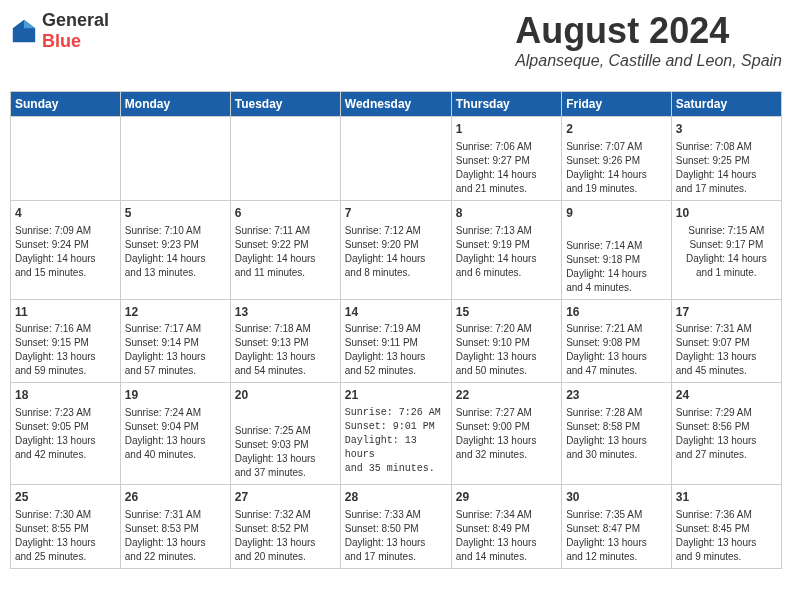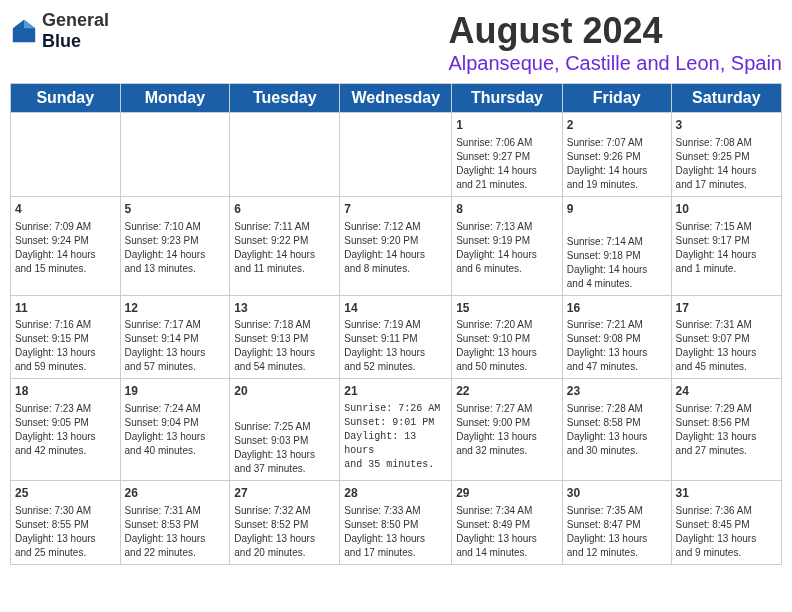--- a/index.html
+++ b/index.html
@@ -7,60 +7,61 @@
       font-family: Arial, sans-serif;
       background: #fff;
       width: 792px;
       min-height: 612px;
       padding: 10px;
     }
     .header {
       display: flex;
       justify-content: space-between;
       align-items: flex-start;
-      margin-bottom: 8px;
+      margin-bottom: 21px;
     }
     .logo {
       display: flex;
       align-items: center;
       gap: 4px;
     }
     .logo-text {
       font-size: 18px;
       font-weight: bold;
     }
     .logo-general { color: #333; }
-    .logo-blue { color: #0f172a; }
+    .logo-blue { color: #ef4444; }
     .logo-icon {
       width: 28px;
       height: 28px;
     }
     .title-block {
       text-align: left;
     }
     .month-year {
       font-size: 36px;
       font-weight: bold;
       color: #333;
     }
     .location {
-      font-size: 20px;
-      color: #6d28d9;
+      font-size: 16px;
+      color: #404040;
+      font-style: italic;
     }
     table {
       width: 100%;
       border-collapse: collapse;
       font-size: 11px;
     }
     th {
       background-color: #1a5fa8;
       color: #fff;
       padding: 5px 4px;
-      text-align: center;
-      font-size: 16px;
+      text-align: left;
+      font-size: 12px;
       border: 1px solid #ccc;
     }
     td {
       border: 1px solid #ccc;
       vertical-align: top;
       padding: 4px;
       height: 80px;
       width: 113px;
       color: #333;
       line-height: 1.4;
@@ -180,21 +181,21 @@
         </td>
         <td class="day">
           <span class="day-num">9</span>
           <div class="day-info" style="white-space: pre-line; margin-top: 17px;">Sunrise: 7:14 AM
 Sunset: 9:18 PM
 Daylight: 14 hours
 and 4 minutes.</div>
         </td>
         <td class="day">
           <span class="day-num">10</span>
-          <div class="day-info" style="white-space: pre-line;">Sunrise: 7:15 AM
+          <div class="day-info" style="white-space: pre-line; text-align: center;">Sunrise: 7:15 AM
 Sunset: 9:17 PM
 Daylight: 14 hours
 and 1 minute.</div>
         </td>
       </tr>
       <tr>
         <td class="day">
           <span class="day-num">11</span>
           <div class="day-info" style="white-space: pre-line;">Sunrise: 7:16 AM
 Sunset: 9:15 PM

